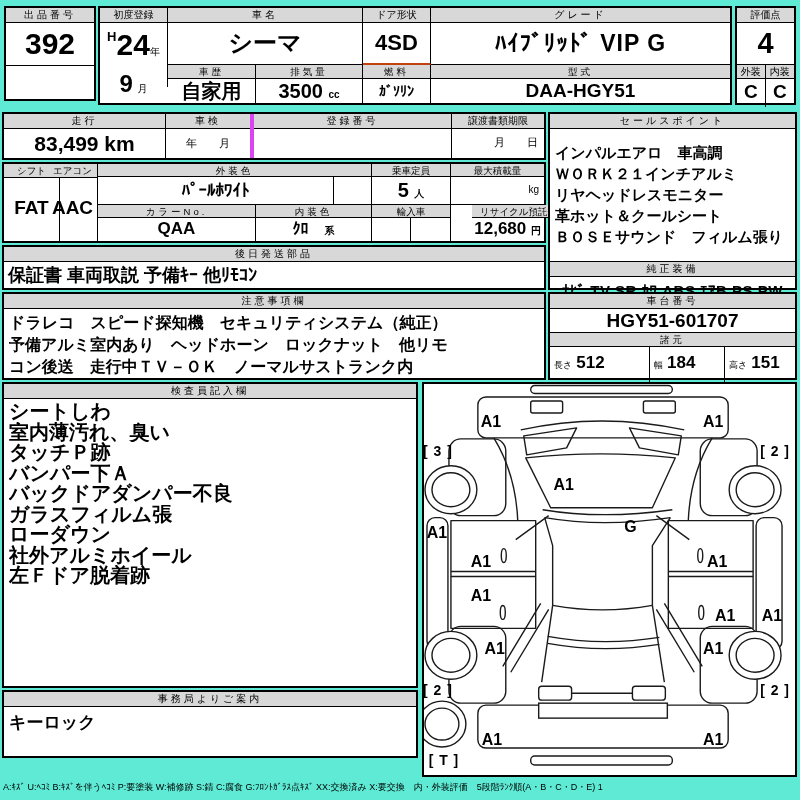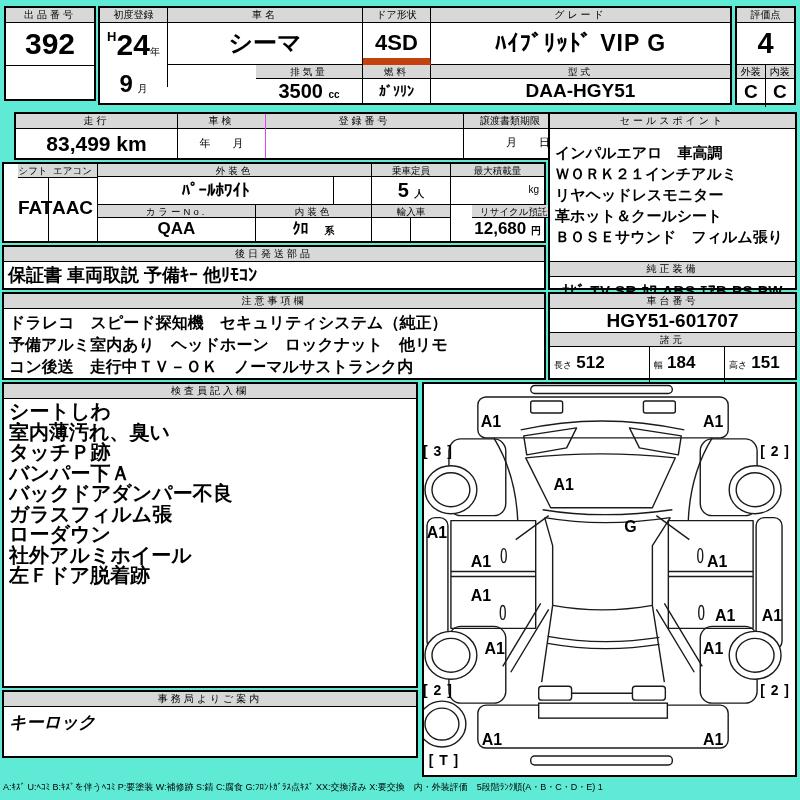--- a/index.html
+++ b/index.html
@@ -29,47 +29,47 @@
   #firstreg-year .u{font-size:10px;}
   #firstreg-month{height:34px;text-align:center;}
   #firstreg-month .big{font-size:24px;font-weight:bold;line-height:34px;}
   #firstreg-month .u{font-size:10px;}
   #c-carname{left:68px;top:0;width:195px;height:57px;border-right:1px solid #000;border-bottom:1px solid #000;}
   #carname-val{font-size:24px;line-height:40px;}
   #c-history{left:68px;top:57px;width:88px;height:38px;border-right:1px solid #000;}
   #history-val{font-size:20px;line-height:24px;}
   #c-disp{left:156px;top:57px;width:107px;height:38px;border-right:1px solid #000;}
   #disp-val{font-size:20px;line-height:24px;}
-  #c-door{left:263px;top:0;width:68px;height:57px;border-right:1px solid #000;border-bottom:7px solid #c2410c;}
+  #c-door{left:263px;top:0;width:68px;height:57px;border-right:1px solid #000;border-bottom:2px solid #c2410c;}
   #door-val{font-size:22px;line-height:40px;}
   #c-fuel{left:263px;top:57px;width:68px;height:38px;border-right:1px solid #000;}
   #fuel-val{font-size:14px;line-height:24px;}
   #c-grade{left:331px;top:0;width:299px;height:57px;border-bottom:1px solid #000;}
   #grade-val{font-size:23px;line-height:40px;letter-spacing:1px;}
   #c-model{left:331px;top:57px;width:299px;height:50px;}
   #model-val{font-size:19px;line-height:24px;}
   
   #box-score{left:735px;top:6px;width:61px;height:99px;}
   #score-val{height:41px;line-height:41px;border-bottom:1px solid #000;font-size:29px;}
   .half{position:absolute;width:50%;height:100%;box-sizing:border-box;}
   #score-subhd{position:relative;height:14px;padding-left:28px;}
   #score-subval{position:relative;height:28px;}
   #score-subval .val{font-size:19px;line-height:26px;}
   
-  #box-row2{left:2px;top:112px;width:544px;height:48px;margin-left:12px;}
+  #box-row2{left:2px;top:112px;width:544px;height:48px;}
   #c-mileage{left:0;top:0;width:162px;height:44px;border-right:1px solid #000;}
   #mileage-val{font-size:21px;line-height:29px;}
-  #c-shaken{left:162px;top:0;width:88px;height:44px;border-right:1px solid #d946ef;}
+  #c-shaken{left:162px;top:0;width:88px;height:44px;border-right:4px solid #d946ef;}
   #shaken-val{font-size:11px;line-height:29px;text-align:center;}
   #c-regno{left:250px;top:0;width:198px;height:44px;border-right:1px solid #000;}
   #c-deadline{left:448px;top:0;width:92px;height:44px;}
   #deadline-val{font-size:11px;line-height:29px;text-align:right;padding-right:6px;font-family:Liberation Mono, monospace;}
   
   #box-row3{left:2px;top:162px;width:544px;height:81px;}
-  #c-shift{left:14px;top:0;width:31px;height:77px;border-right:1px solid #000;}
+  #c-shift{left:0;top:0;width:56px;height:77px;border-right:1px solid #000;}
   #shift-val{font-size:19px;line-height:60px;}
   #c-aircon{left:44px;top:0;width:50px;height:77px;border-right:1px solid #000;}
   #aircon-val{font-size:19px;line-height:60px;}
   #h-extcolor{left:94px;top:0;width:274px;}
   #h-capacity{left:368px;top:0;width:79px;}
   #h-maxload{left:447px;top:0;width:93px;}
   #v-extcolor{left:94px;top:13px;width:236px;height:28px;border-right:1px solid #000;border-bottom:1px solid #000;font-size:17px;line-height:27px;}
   #v-extempty{left:330px;top:13px;width:38px;height:28px;border-right:1px solid #000;border-bottom:1px solid #000;}
   #v-capacity{left:368px;top:13px;width:79px;height:28px;border-right:1px solid #000;border-bottom:1px solid #000;font-size:20px;line-height:26px;}
   #v-maxload{left:447px;top:13px;width:93px;height:28px;border-bottom:1px solid #000;text-align:right;padding-right:5px;font-size:10px;line-height:26px;}
@@ -100,21 +100,21 @@
   .dim .lb{font-size:9px;}
   .dim .dv{font-size:17px;font-weight:bold;padding-left:4px;}
   #dim-len{left:0;width:100px;border-right:1px solid #000;}
   #dim-wid{left:100px;width:75px;border-right:1px solid #000;}
   #dim-hei{left:175px;width:70px;}
   
   #box-inspector{left:2px;top:382px;width:416px;height:306px;}
   #inspector-body{padding:2px 14px 0 5px;font-size:20px;line-height:20.5px;}
   
   #box-office{left:2px;top:690px;width:416px;height:68px;}
-  #office-val{font-size:17px;line-height:32px;text-align:left;padding-left:5px;font-style:italic;}
+  #office-val{font-size:17px;line-height:32px;text-align:left;padding-left:5px;}
   
   #box-diagram{left:422px;top:382px;width:375px;height:395px;}
   #box-diagram svg{display:block;width:100%;height:100%;}
   .outline{fill:none;stroke:#1a1a1a;stroke-width:1.4;stroke-linejoin:round;}
   .outline-f{fill:#fff;stroke:#1a1a1a;stroke-width:1.4;}
   .marker{font-family:"Liberation Sans",sans-serif;font-size:16px;font-weight:bold;
           text-anchor:middle;fill:#000;}
   .bracket{font-size:14px;letter-spacing:1px;}
   
   #legend{position:absolute;left:3px;top:781px;width:794px;font-size:9px;white-space:nowrap;overflow:hidden;}
@@ -135,20 +135,24 @@
       <div id="firstreg-year">
         <span class="era">H</span><span class="big">24</span><span class="u">年</span>
       </div>
       <div id="firstreg-month">
         <span class="big">9</span> <span class="u">月</span>
       </div>
     </div>
     <div class="cell" id="c-carname">
       <div class="hd">車名</div>
       <div class="val" id="carname-val">シーマ</div>
+    </div>
+    <div class="cell" id="c-history">
+      <div class="hd small">車歴</div>
+      <div class="val" id="history-val">自家用</div>
     </div>
     <div class="cell" id="c-disp">
       <div class="hd small">排気量</div>
       <div class="val" id="disp-val">
         <span>3500</span> <span class="unit">cc</span>
       </div>
     </div>
     <div class="cell" id="c-door">
       <div class="hd tight">ドア形状</div>
       <div class="val" id="door-val">4SD</div>

